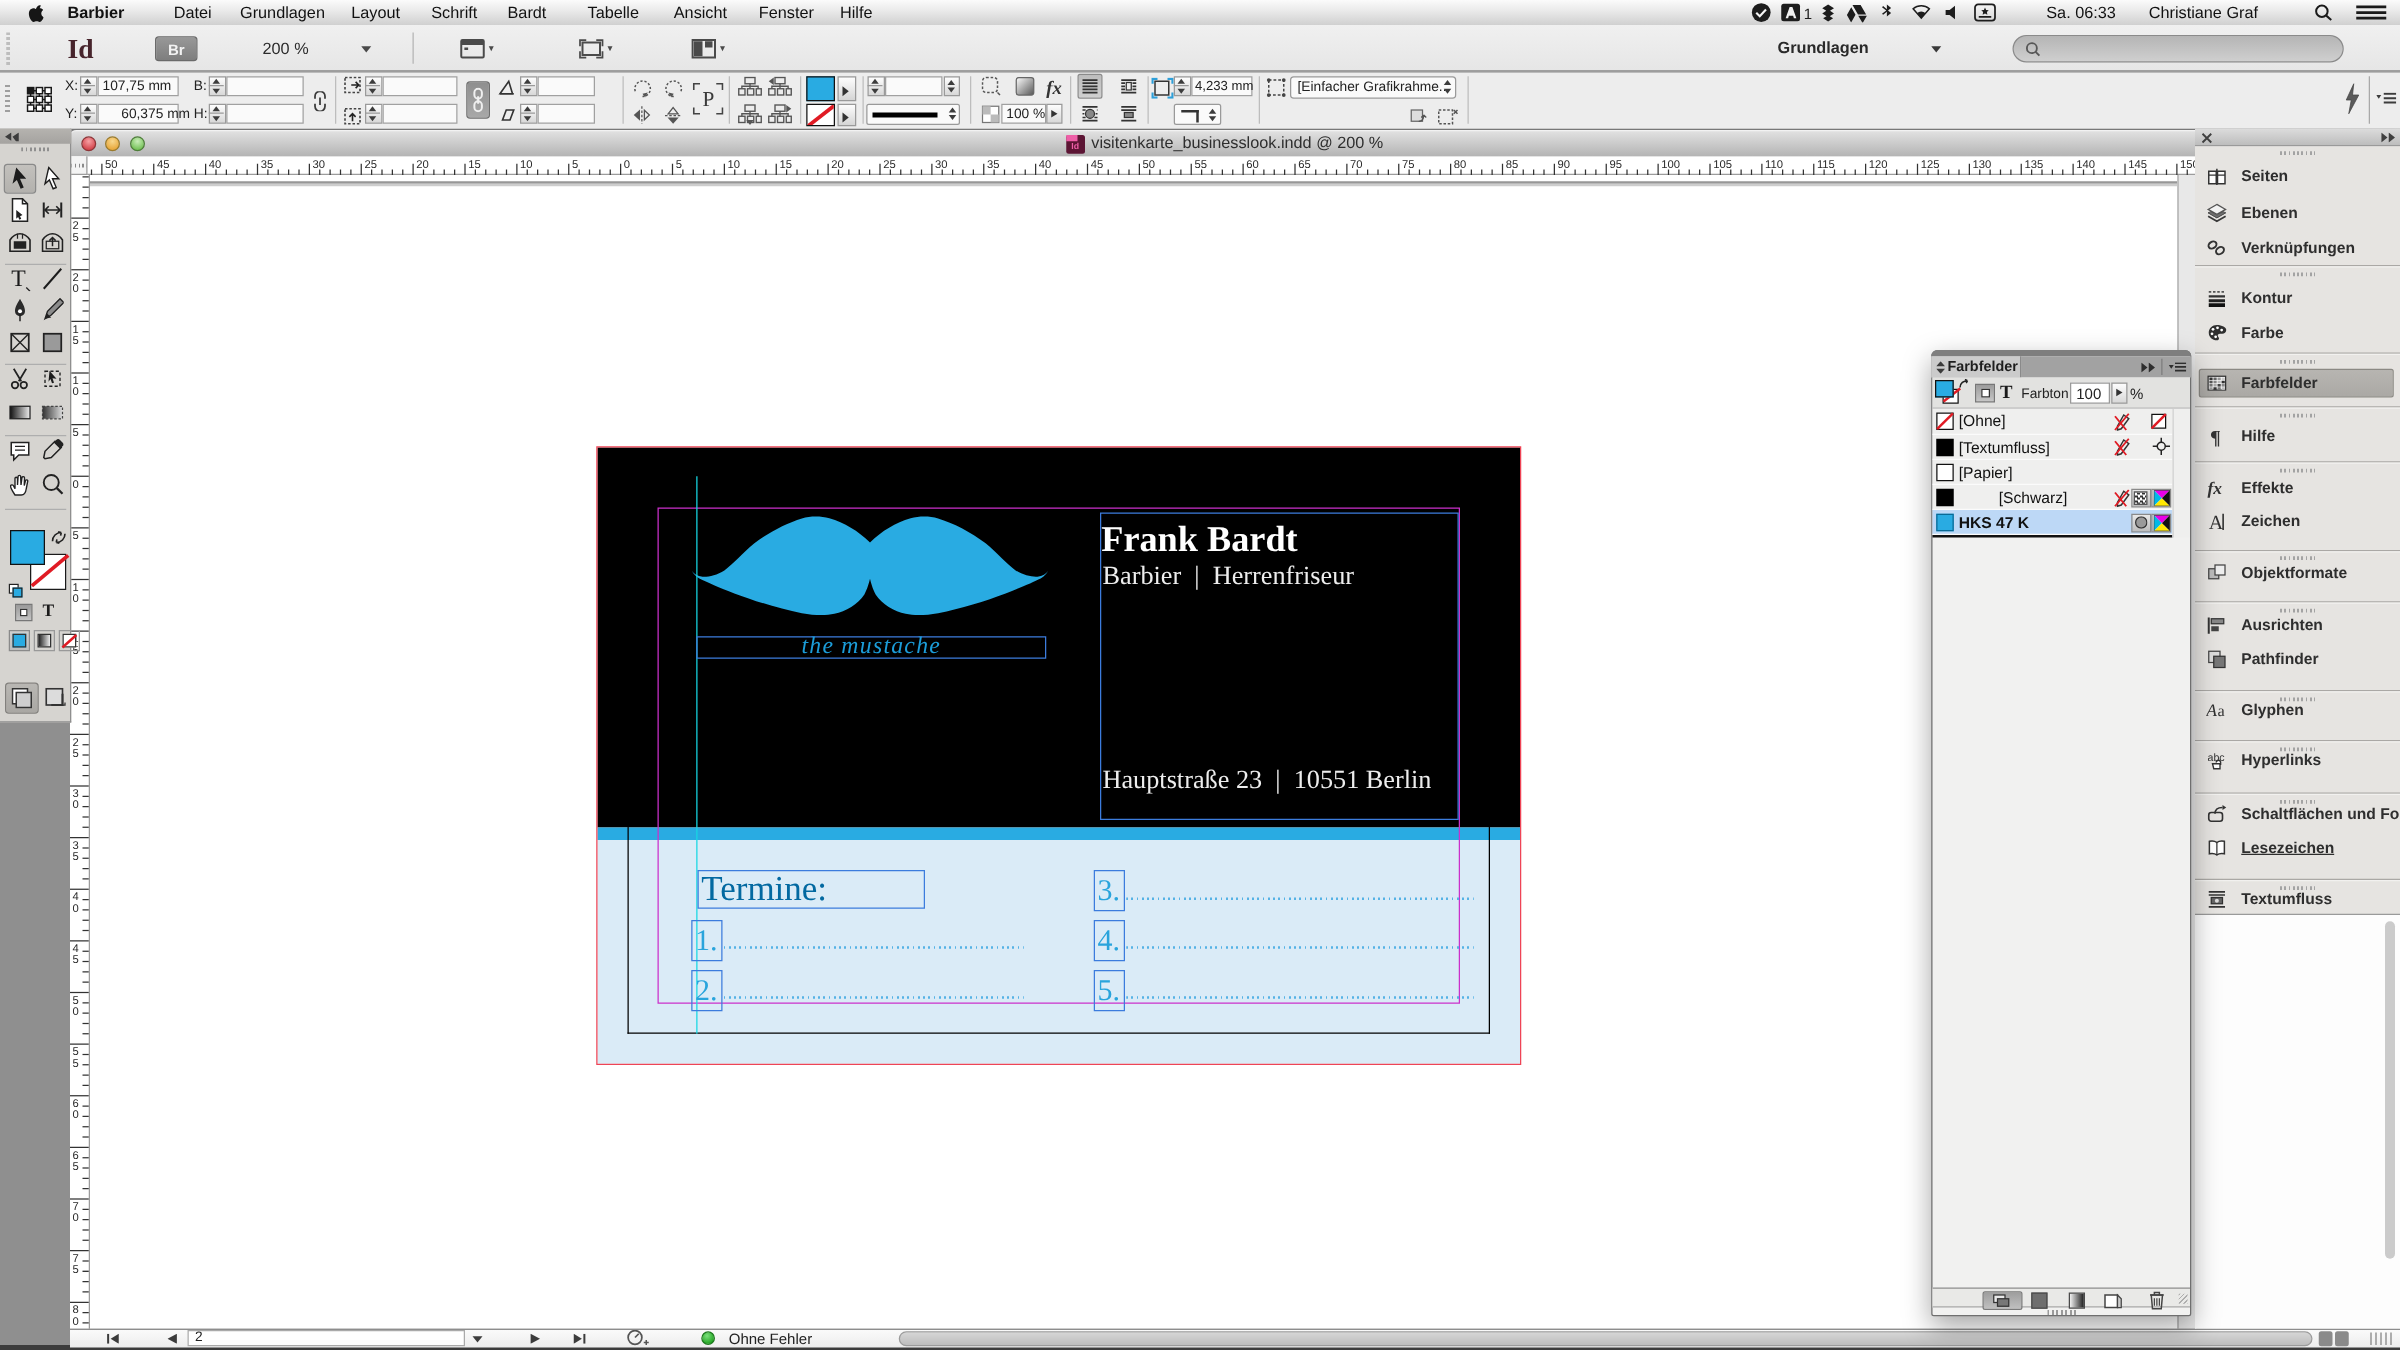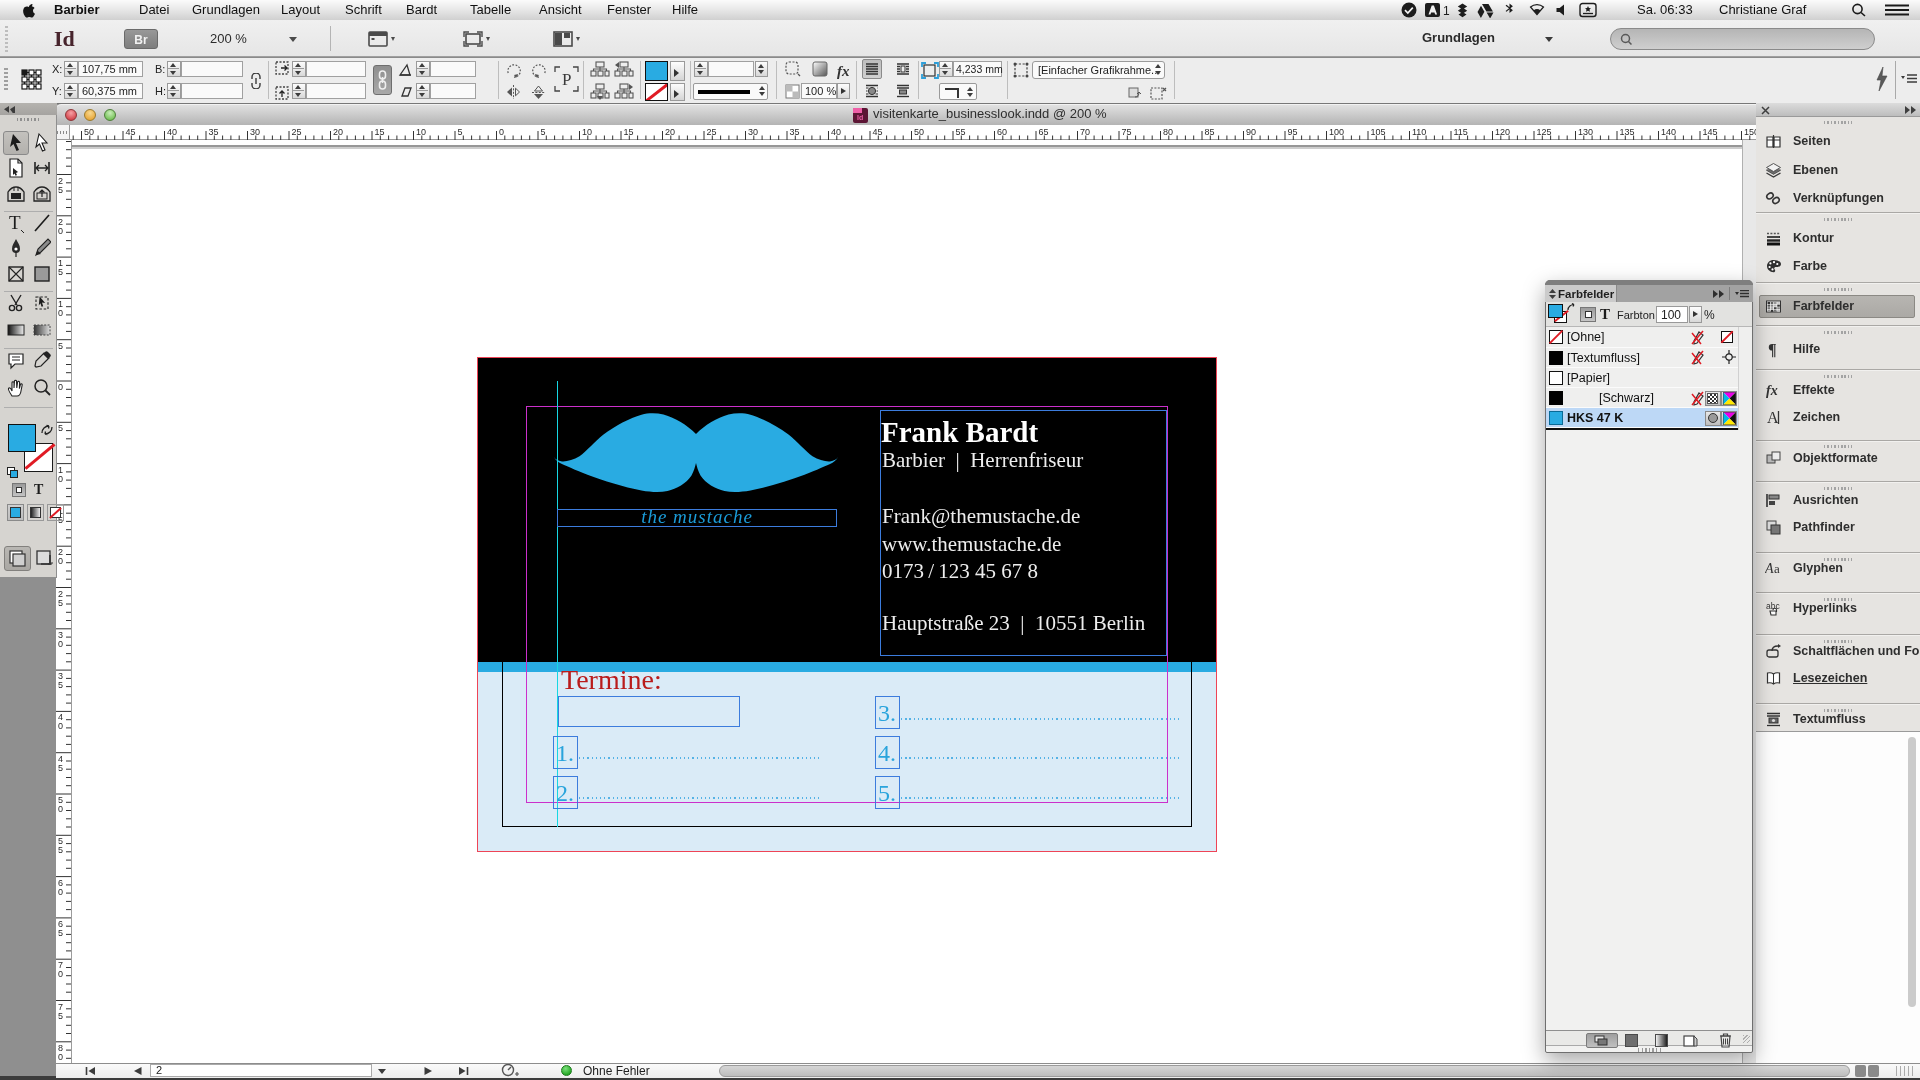--- a/index.html
+++ b/index.html
@@ -114,21 +114,21 @@
 <div class="abs" style="left:64px;top:61px;width:14px;height:16px;background:linear-gradient(#fdfdfd,#d8d8d8);border:1px solid #9a9a9a;box-sizing:border-box;"></div>
 <div class="abs" style="left:67px;top:63px;width:0;height:0;border-left:3.5px solid transparent;border-right:3.5px solid transparent;border-bottom:4.5px solid #3c3c3c;"></div>
 <div class="abs" style="left:64px;top:68px;width:12px;height:1px;background:#9a9a9a;"></div>
 <div class="abs" style="left:67px;top:70.5px;width:0;height:0;border-left:3.5px solid transparent;border-right:3.5px solid transparent;border-top:4.5px solid #3c3c3c;"></div>
 <div class="abs nosel" style="left:78px;top:61px;width:65px;height:16px;background:#fafafa;border:1px solid #a0a0a0;box-sizing:border-box;font-size:11px;color:#222;line-height:14px;padding-left:3px;">107,75 mm</div>
 <div class="abs nosel" style="left:52px;top:85px;font-size:11px;color:#222;font-weight:normal;">Y:</div>
 <div class="abs" style="left:64px;top:83px;width:14px;height:16px;background:linear-gradient(#fdfdfd,#d8d8d8);border:1px solid #9a9a9a;box-sizing:border-box;"></div>
 <div class="abs" style="left:67px;top:85px;width:0;height:0;border-left:3.5px solid transparent;border-right:3.5px solid transparent;border-bottom:4.5px solid #3c3c3c;"></div>
 <div class="abs" style="left:64px;top:90px;width:12px;height:1px;background:#9a9a9a;"></div>
 <div class="abs" style="left:67px;top:92.5px;width:0;height:0;border-left:3.5px solid transparent;border-right:3.5px solid transparent;border-top:4.5px solid #3c3c3c;"></div>
-<div class="abs nosel" style="left:78px;top:83px;width:65px;height:16px;background:#fafafa;border:1px solid #a0a0a0;box-sizing:border-box;font-size:11px;color:#222;line-height:14px;padding-left:3px;">60,375 mm</div>
+<div class="abs nosel" style="left:78px;top:83px;width:65px;height:16px;background:#fafafa;border:1px solid #a0a0a0;box-sizing:border-box;font-size:11px;color:#222;line-height:14px;padding-left:18px;">60,375 mm</div>
 <div class="abs nosel" style="left:155px;top:63px;font-size:11px;color:#222;font-weight:normal;">B:</div>
 <div class="abs" style="left:167px;top:61px;width:14px;height:16px;background:linear-gradient(#fdfdfd,#d8d8d8);border:1px solid #9a9a9a;box-sizing:border-box;"></div>
 <div class="abs" style="left:170px;top:63px;width:0;height:0;border-left:3.5px solid transparent;border-right:3.5px solid transparent;border-bottom:4.5px solid #3c3c3c;"></div>
 <div class="abs" style="left:167px;top:68px;width:12px;height:1px;background:#9a9a9a;"></div>
 <div class="abs" style="left:170px;top:70.5px;width:0;height:0;border-left:3.5px solid transparent;border-right:3.5px solid transparent;border-top:4.5px solid #3c3c3c;"></div>
 <div class="abs nosel" style="left:181px;top:61px;width:62px;height:16px;background:#fafafa;border:1px solid #a0a0a0;box-sizing:border-box;font-size:11px;color:#222;line-height:14px;padding-left:3px;"></div>
 <div class="abs nosel" style="left:155px;top:85px;font-size:11px;color:#222;font-weight:normal;">H:</div>
 <div class="abs" style="left:167px;top:83px;width:14px;height:16px;background:linear-gradient(#fdfdfd,#d8d8d8);border:1px solid #9a9a9a;box-sizing:border-box;"></div>
 <div class="abs" style="left:170px;top:85px;width:0;height:0;border-left:3.5px solid transparent;border-right:3.5px solid transparent;border-bottom:4.5px solid #3c3c3c;"></div>
 <div class="abs" style="left:167px;top:90px;width:12px;height:1px;background:#9a9a9a;"></div>
@@ -796,24 +796,23 @@
     </svg>
     <div class="abs" style="left:405px;top:217px;width:740px;height:495px;border:1px solid #ee4456;box-sizing:border-box;"></div>
     <div class="abs" style="left:454px;top:266px;width:642px;height:397px;border:1px solid #cb30cb;box-sizing:border-box;"></div>
     <div class="abs" style="left:485px;top:241px;width:1px;height:446px;background:#16d7e3;"></div>
     <div class="abs" style="left:485px;top:369px;width:280px;height:18px;border:1px solid #3c7cdd;box-sizing:border-box;"></div>
     <div class="abs nosel" style="left:485px;top:366px;width:280px;text-align:center;font-family:'Liberation Serif',serif;
 font-style:italic;font-size:19px;color:#1b9cd8;letter-spacing:1px;">the mustache</div>
     <div class="abs" style="left:808px;top:270px;width:287px;height:246px;border:1px solid #3c7cdd;box-sizing:border-box;"></div>
     <div class="abs nosel" style="left:809px;top:276px;font-family:'Liberation Serif',serif;font-weight:bold;font-size:29px;color:#fff;">Frank Bardt</div>
     <div class="abs nosel" style="left:810px;top:308px;font-family:'Liberation Serif',serif;font-size:21px;color:#ededed;">Barbier&nbsp; | &nbsp;Herrenfriseur</div>
-    <div class="abs nosel" style="left:810px;top:363px;font-family:'Liberation Serif',serif;font-size:21px;color:#ededed;line-height:27.5px;">Frank@themustache.de<br>www.themustache.de<br>0173 / 123 45 67 8</div>
     <div class="abs nosel" style="left:810px;top:471px;font-family:'Liberation Serif',serif;font-size:21px;color:#ededed;">Hauptstraße 23&nbsp; | &nbsp;10551 Berlin</div>
     <div class="abs" style="left:486px;top:556px;width:182px;height:31px;border:1px solid #3c7cdd;box-sizing:border-box;"></div>
-    <div class="abs nosel" style="left:489px;top:524px;font-family:'Liberation Serif',serif;font-size:28px;color:#b91c1c;">Termine:</div>
+    <div class="abs nosel" style="left:489px;top:556px;font-family:'Liberation Serif',serif;font-size:28px;color:#0369a1;">Termine:</div>
     <div class="abs" style="left:481px;top:596px;width:25px;height:33px;border:1px solid #3c7cdd;box-sizing:border-box;"></div>
     <div class="abs nosel" style="left:484px;top:600px;font-family:'Liberation Serif',serif;font-size:24px;color:#29a4dc;">1.</div>
     <div class="abs" style="left:481px;top:636px;width:25px;height:33px;border:1px solid #3c7cdd;box-sizing:border-box;"></div>
     <div class="abs nosel" style="left:484px;top:640px;font-family:'Liberation Serif',serif;font-size:24px;color:#29a4dc;">2.</div>
     <div class="abs" style="left:803px;top:556px;width:25px;height:33px;border:1px solid #3c7cdd;box-sizing:border-box;"></div>
     <div class="abs nosel" style="left:806px;top:560px;font-family:'Liberation Serif',serif;font-size:24px;color:#29a4dc;">3.</div>
     <div class="abs" style="left:803px;top:596px;width:25px;height:33px;border:1px solid #3c7cdd;box-sizing:border-box;"></div>
     <div class="abs nosel" style="left:806px;top:600px;font-family:'Liberation Serif',serif;font-size:24px;color:#29a4dc;">4.</div>
     <div class="abs" style="left:803px;top:636px;width:25px;height:33px;border:1px solid #3c7cdd;box-sizing:border-box;"></div>
     <div class="abs nosel" style="left:806px;top:640px;font-family:'Liberation Serif',serif;font-size:24px;color:#29a4dc;">5.</div>

